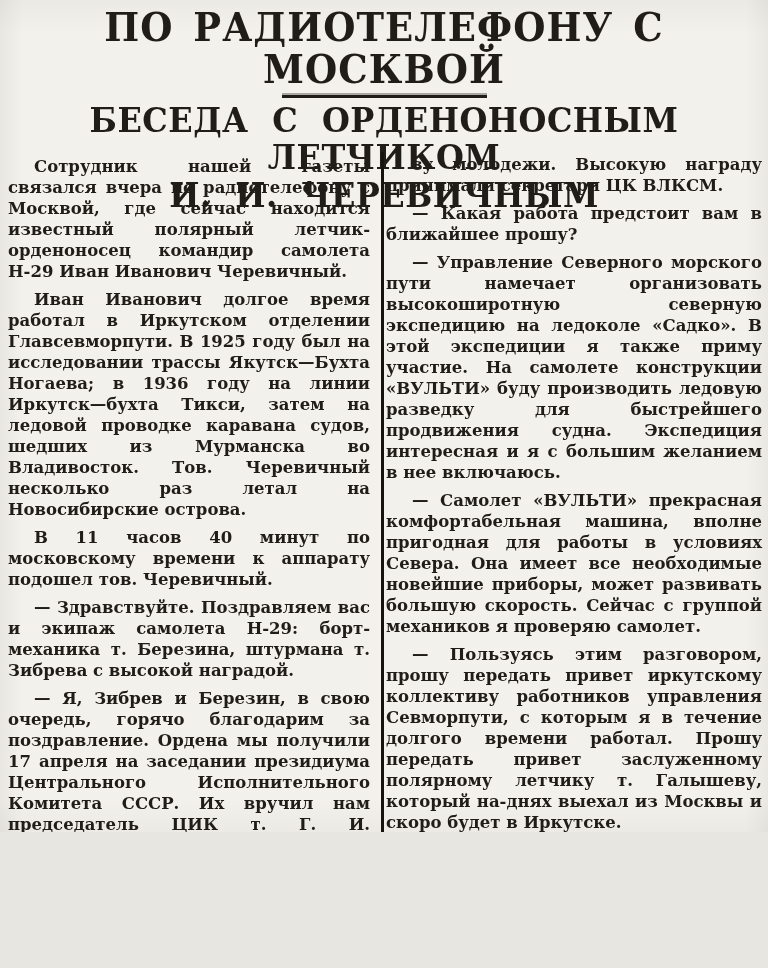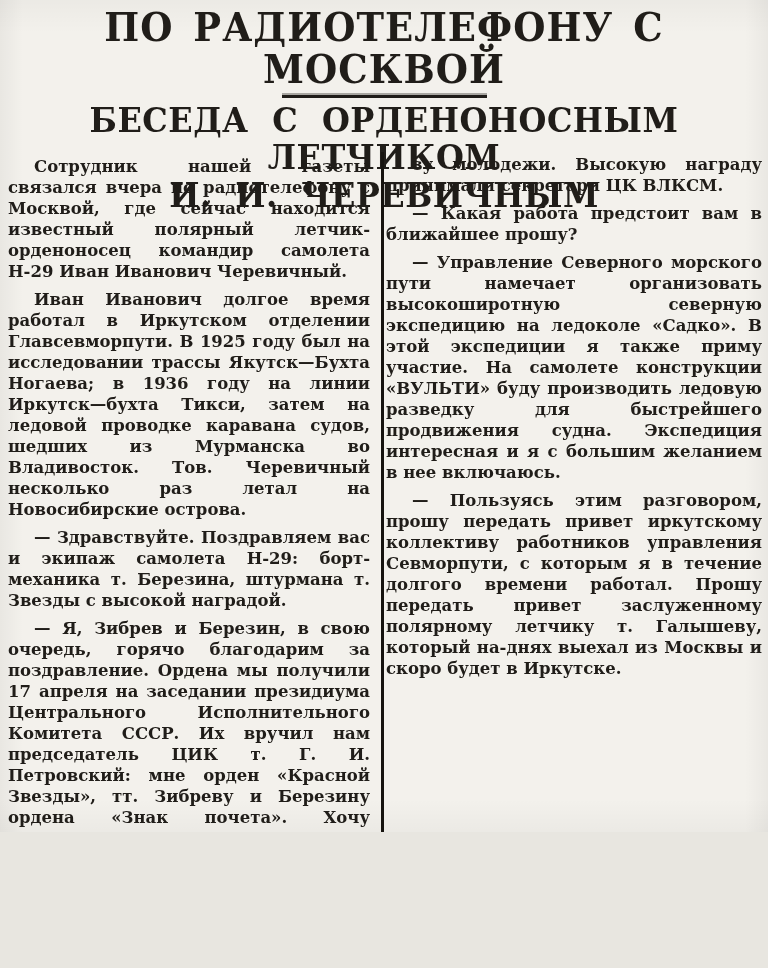--- a/index.html
+++ b/index.html
@@ -82,28 +82,30 @@
       <span>БЕСЕДА С ОРДЕНОНОСНЫМ ЛЕТЧИКОМ</span><br>
       <span>И. И. ЧЕРЕВИЧНЫМ</span>
     </h2>
   </header>
 
   <div class="columns">
 
     <div class="col left">
       <p>Сотрудник нашей газеты связался вчера по радиотелефону с Москвой, где сейчас находится известный полярный летчик-орденоносец командир самолета Н-29 Иван Иванович Черевичный.</p>
       <p>Иван Иванович долгое время работал в Иркутском отделении Главсевморпути. В 1925 году был на исследовании трассы Якутск—Бухта Ногаева; в 1936 году на линии Иркутск—бухта Тикси, затем на ледовой проводке каравана судов, шедших из Мурманска во Владивосток. Тов. Черевичный несколько раз летал на Новосибирские острова.</p>
-      <p>— Здравствуйте. Поздравляем вас и экипаж самолета Н-29: борт-механика т. Березина, штурмана т. Звезды с высокой наградой.</p>
+      <p>В 11 часов 40 минут по московскому времени к аппарату подошел тов. Черевичный.</p>
+      <p>— Здравствуйте. Поздравляем вас и экипаж самолета Н-29: борт-механика т. Березина, штурмана т. Зибрева с высокой наградой.</p>
       <p>— Я, Зибрев и Березин, в свою очередь, горячо благодарим за поздравление. Ордена мы получили 17 апреля на заседании президиума Центрального Исполнительного Комитета СССР. Их вручил нам председатель ЦИК т. Г. И. Петровский: мне орден «Красной Звезды», тт. Зибреву и Березину ордена «Знак почета». Хочу отметить, что на этом же заседании президиума ЦИК был вручен орден Трудового Красного Знамени Всесоюзному Ленинскому Коммунистическому Сою-</p>
     </div>
 
     <div class="col-rule"></div>
 
     <div class="col right">
       <p>зу молодежи. Высокую награду принимали секретари ЦК ВЛКСМ.</p>
       <p>— Какая работа предстоит вам в ближайшее прошу?</p>
       <p>— Управление Северного морского пути намечает организовать высокоширотную северную экспедицию на ледоколе «Садко». В этой экспедиции я также приму участие. На самолете конструкции «ВУЛЬТИ» буду производить ледовую разведку для быстрейшего продвижения судна. Экспедиция интересная и я с большим желанием в нее включаюсь.</p>
+      <p>— Самолет «ВУЛЬТИ» прекрасная комфортабельная машина, вполне пригодная для работы в условиях Севера. Она имеет все необходимые новейшие приборы, может развивать большую скорость. Сейчас с группой механиков я проверяю самолет.</p>
       <p>— Пользуясь этим разговором, прошу передать привет иркутскому коллективу работников управления Севморпути, с которым я в течение долгого времени работал. Прошу передать привет заслуженному полярному летчику т. Галышеву, который на-днях выехал из Москвы и скоро будет в Иркутске.</p>
 
     </div>
 
   </div>
 </div>
 
 </body></html>

